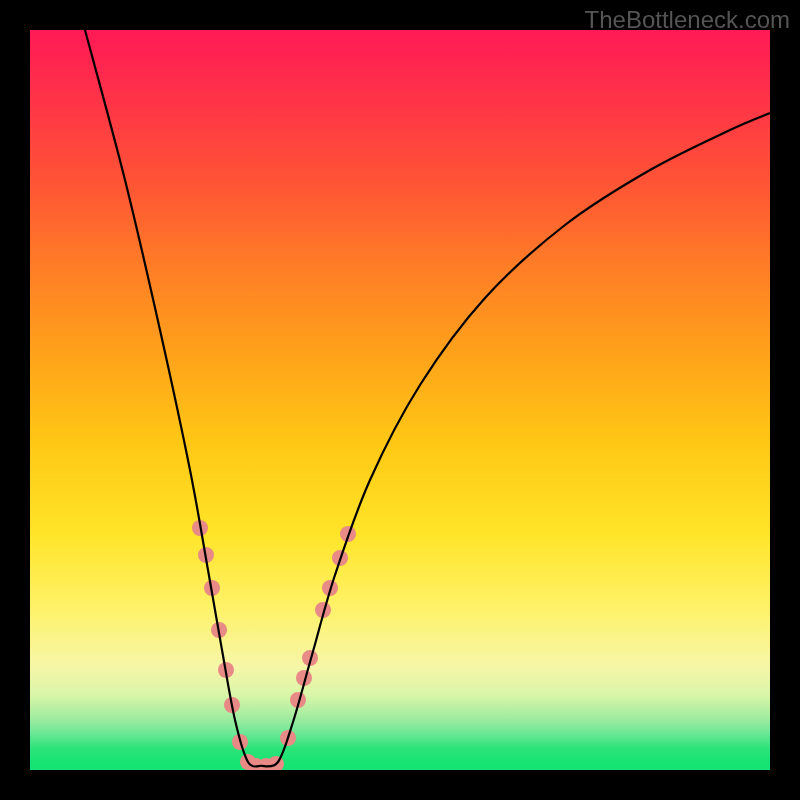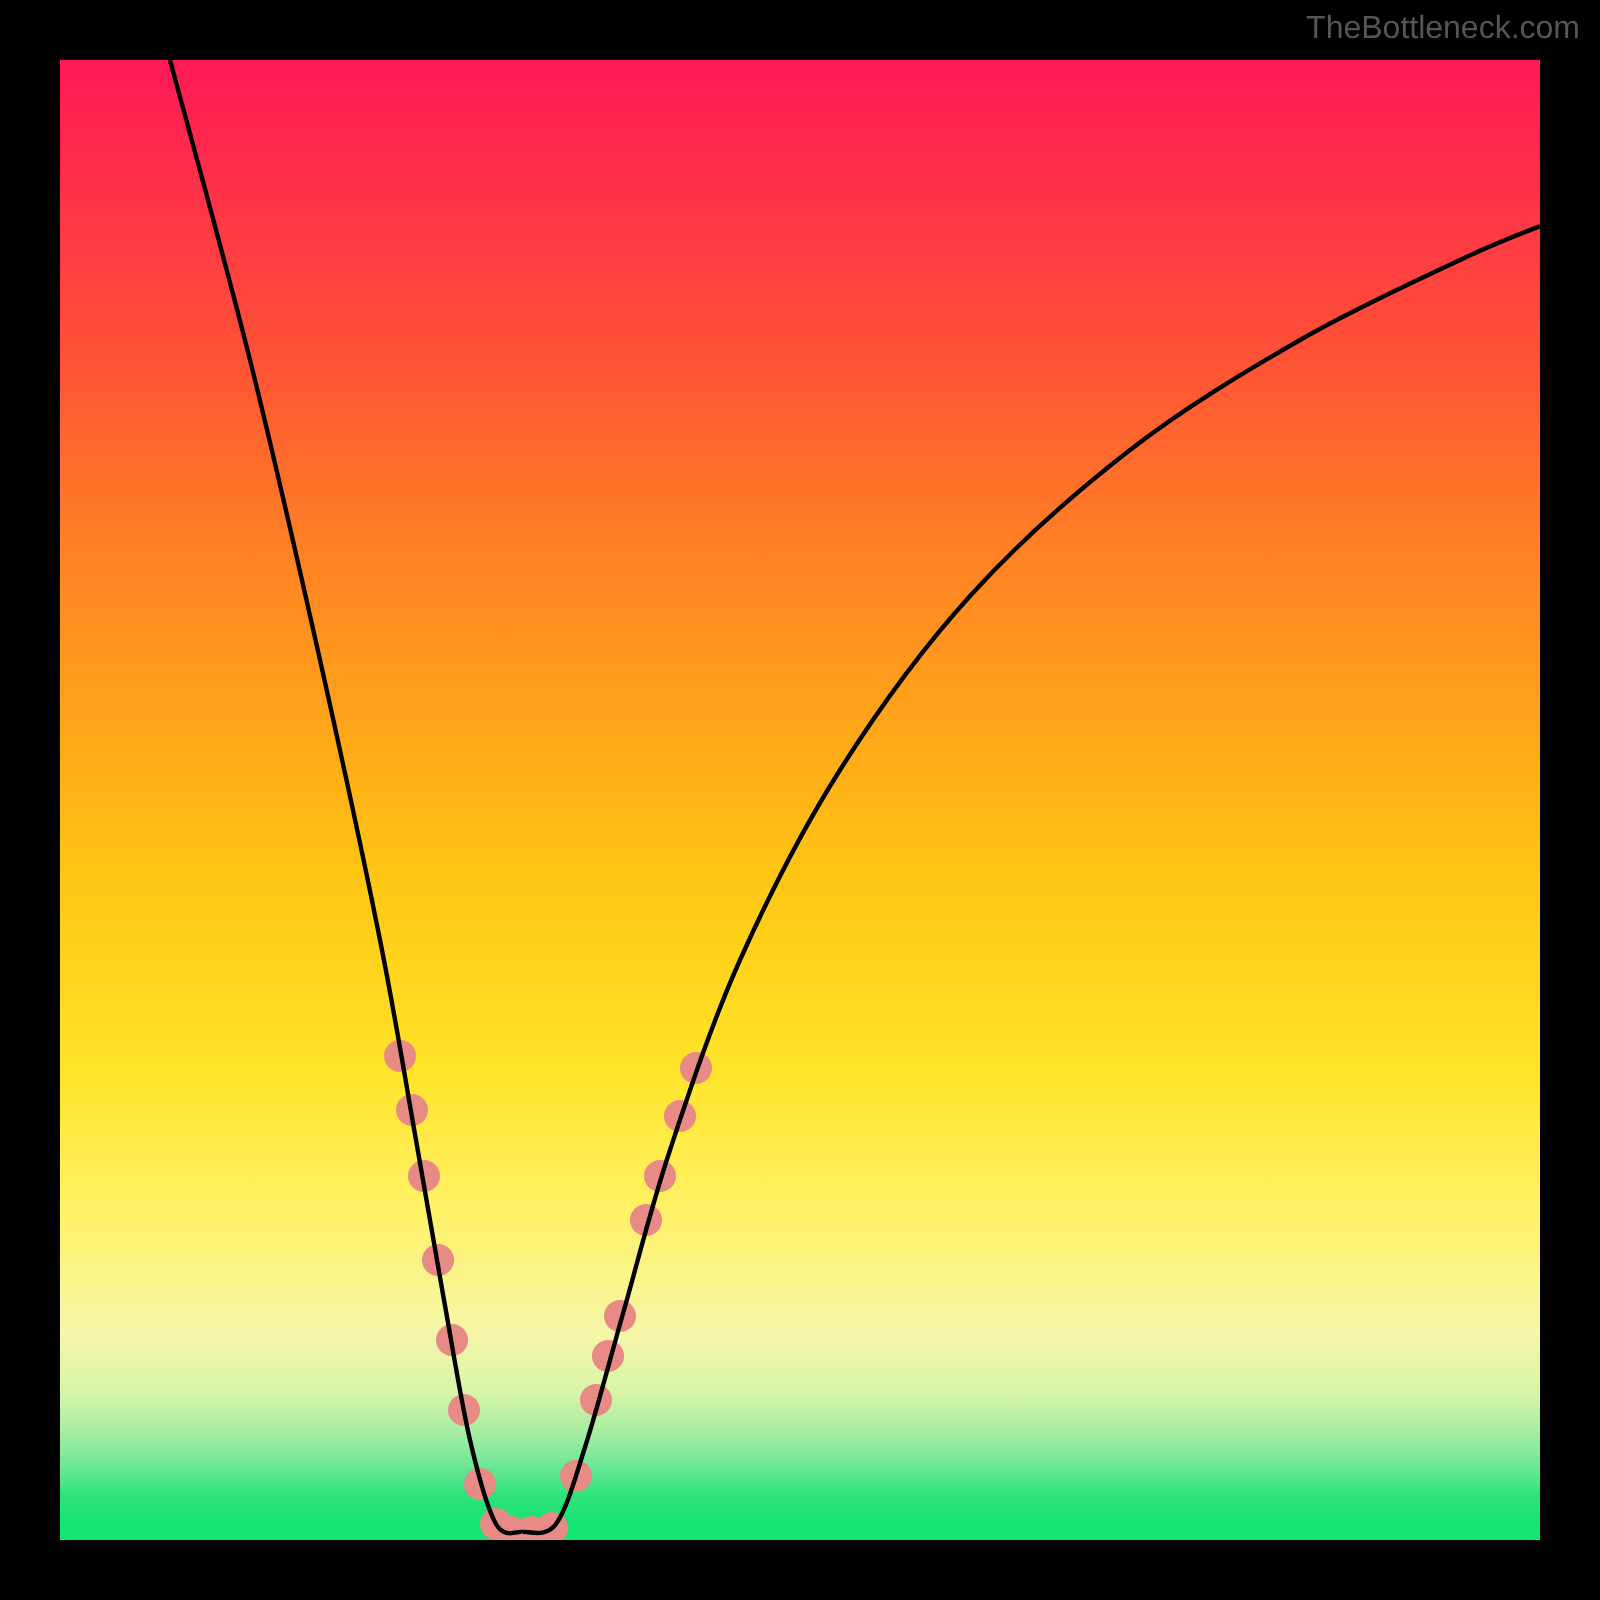--- a/index.html
+++ b/index.html
@@ -13,21 +13,21 @@
       background: #000;
       position: relative;
       overflow: hidden;
     }
     .watermark {
       position: absolute;
       top: 6px;
       right: 10px;
       color: #555;
       font-family: Arial, sans-serif;
-      font-size: 16px;
+      font-size: 24px;
       font-weight: 500;
       z-index: 10;
     }
     .plot-area {
       position: absolute;
       top: 30px;
       left: 30px;
       width: 740px;
       height: 740px;
       background: linear-gradient(to bottom,

